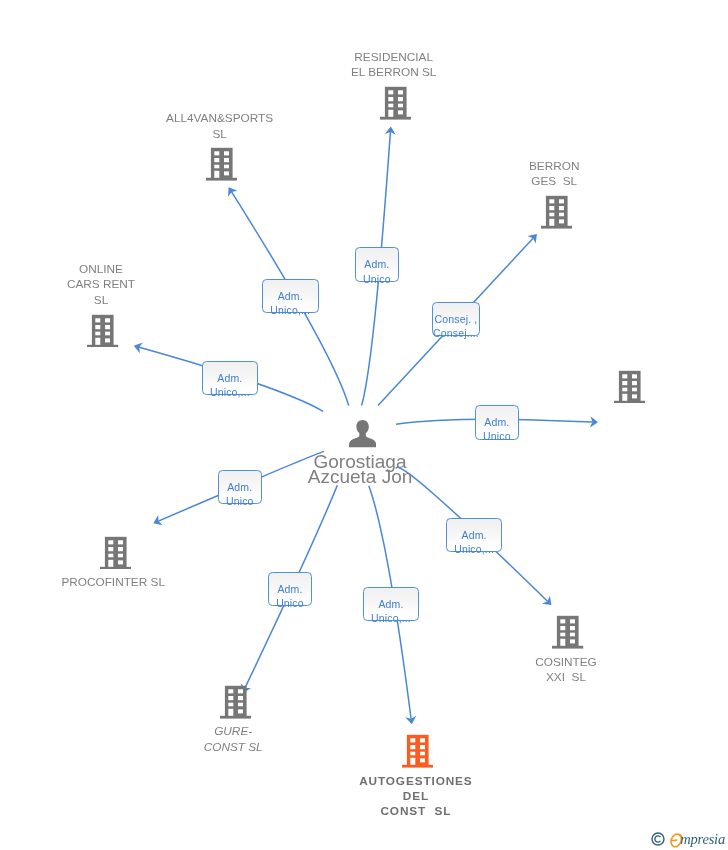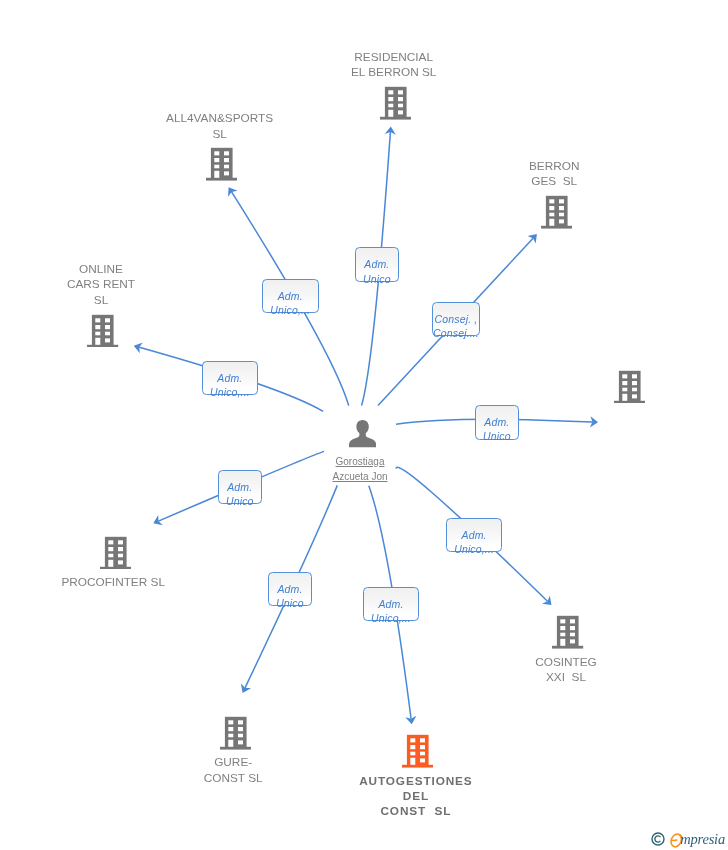--- a/index.html
+++ b/index.html
@@ -8,27 +8,27 @@
        position:relative;overflow:hidden;
        -webkit-font-smoothing:antialiased;}
   #stage{position:absolute;left:0;top:0;width:728px;height:850px;will-change:transform;}
   #edge-layer{position:absolute;left:0;top:0;}
   .node{position:absolute;width:200px;margin-left:-100px;text-align:center;}
   .node .caption{position:relative;left:-2px;font-size:11.8px;color:#808080;line-height:15.4px;white-space:pre;}
   .node.is-highlight .caption{font-weight:bold;color:#6f6f6f;letter-spacing:0.88px;}
   .node svg.icon{display:block;margin:0 auto;fill:#767676;}
   .node.cap-above svg.icon{margin-top:5.3px;}
   .node.cap-below .caption{margin-top:5.6px;}
-  .node.is-center .caption{left:-2.5px;font-size:10px;line-height:15.5px;margin-top:6.4px;text-decoration:underline;}
+  .node.is-center .caption{left:-2.5px;font-size:19px;line-height:15.5px;margin-top:6.4px;}
   .node.is-highlight svg.icon{fill:#fb5c21;}
   .elabel{position:absolute;will-change:transform;border:1.5px solid #5390db;border-radius:4.5px;
     background-image:linear-gradient(to bottom,#f0f0f1 0%,#f7f7f8 50%,#ffffff 82%);
     color:#3f7fd0;font-size:10.5px;line-height:14.3px;text-align:center;
     display:flex;align-items:center;justify-content:center;
-    white-space:pre;box-sizing:border-box;padding-top:14px;letter-spacing:0.15px;font-style:italic;}
+    white-space:pre;box-sizing:border-box;padding-top:14px;letter-spacing:0.15px;}
   .footer{position:absolute;right:3px;bottom:2px;display:flex;align-items:flex-start;}
   .footer .cmark{display:block;margin-right:5px;}
   .wordmark{font-family:"Liberation Serif",serif;font-style:italic;font-size:14.5px;
             line-height:14px;color:#2d6475;letter-spacing:-0.2px;white-space:nowrap;}
   .wm-e{display:inline-block;vertical-align:-4px;margin-right:-3px;}
 </style>
 </head>
 <body>
 
 <div id="stage">
@@ -180,21 +180,21 @@
             <rect x="18.0" y="11.0" width="5.0" height="4.2"></rect>
             <rect x="8.3" y="17.7" width="5.0" height="3.6"></rect>
             <rect x="18.0" y="17.7" width="5.0" height="3.6"></rect>
             <rect x="8.3" y="23.8" width="5.0" height="7.0"></rect>
             <rect x="18.0" y="24.4" width="5.0" height="4.0"></rect>
           </g>
         </svg>
         <div class="caption">COSINTEG
 XXI  SL</div>
       </div>
-      <div class="node cap-below" style="left: 235.2px; top: 716px;">
+      <div class="node cap-below" style="left: 235.2px; top: 685px; font-style: italic;">
         <svg class="icon bld" width="31.2" height="33.6" viewBox="0 0 31.2 33.6">
           <path d="M0 30.8h31.2v2.8H0z"></path>
           <path d="M4.9 0.8h21.7v31.6H4.9z"></path>
           <g fill="#fff">
             <rect x="8.3" y="4.3" width="5.0" height="4.1"></rect>
             <rect x="18.0" y="4.3" width="5.0" height="4.1"></rect>
             <rect x="8.3" y="11.0" width="5.0" height="4.2"></rect>
             <rect x="18.0" y="11.0" width="5.0" height="4.2"></rect>
             <rect x="8.3" y="17.7" width="5.0" height="3.6"></rect>
             <rect x="18.0" y="17.7" width="5.0" height="3.6"></rect>

